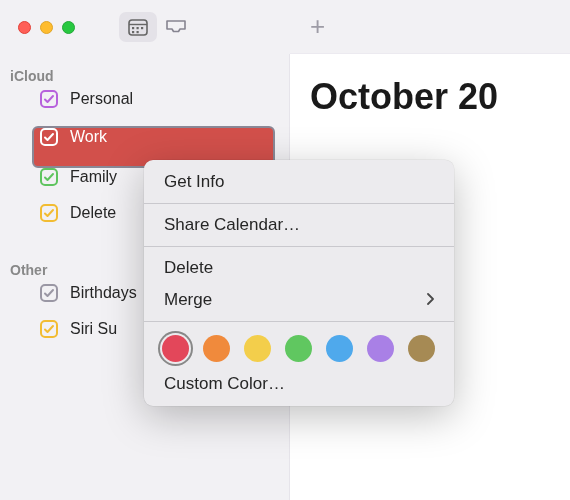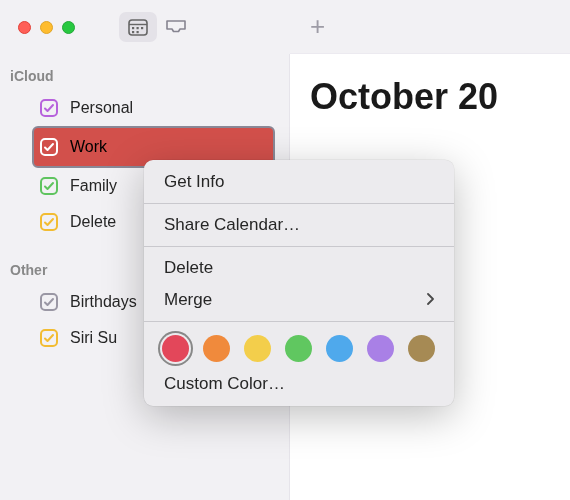--- a/index.html
+++ b/index.html
@@ -34,30 +34,30 @@
       border-right: 1px solid #e6e4ea;
     }
     .section-head {
       font-size: 14px;
       font-weight: 600;
       color: #888;
       padding: 4px 10px 6px;
     }
     .section-head.other { padding-top: 22px; }
     .cal-item {
-      display: flex; align-items: center;
+      display: flex; 
       height: 36px;
       padding: 0 16px 0 40px;
       gap: 12px;
       font-size: 16px;
       color: #262626;
     }
     .cal-item.selected {
       background: #d2504b;
-      color: #000000;
+      color: #ffffff;
       border: 2px solid #8a8896;
       border-radius: 6px;
       margin: 0 14px 0 32px;
       padding: 0 6px;
       height: 42px;
       gap: 12px;
     }
     .cal-item.selected .chk { border-color: #fff; background: #d2504b; }
     .chk {
       width: 18px; height: 18px;

